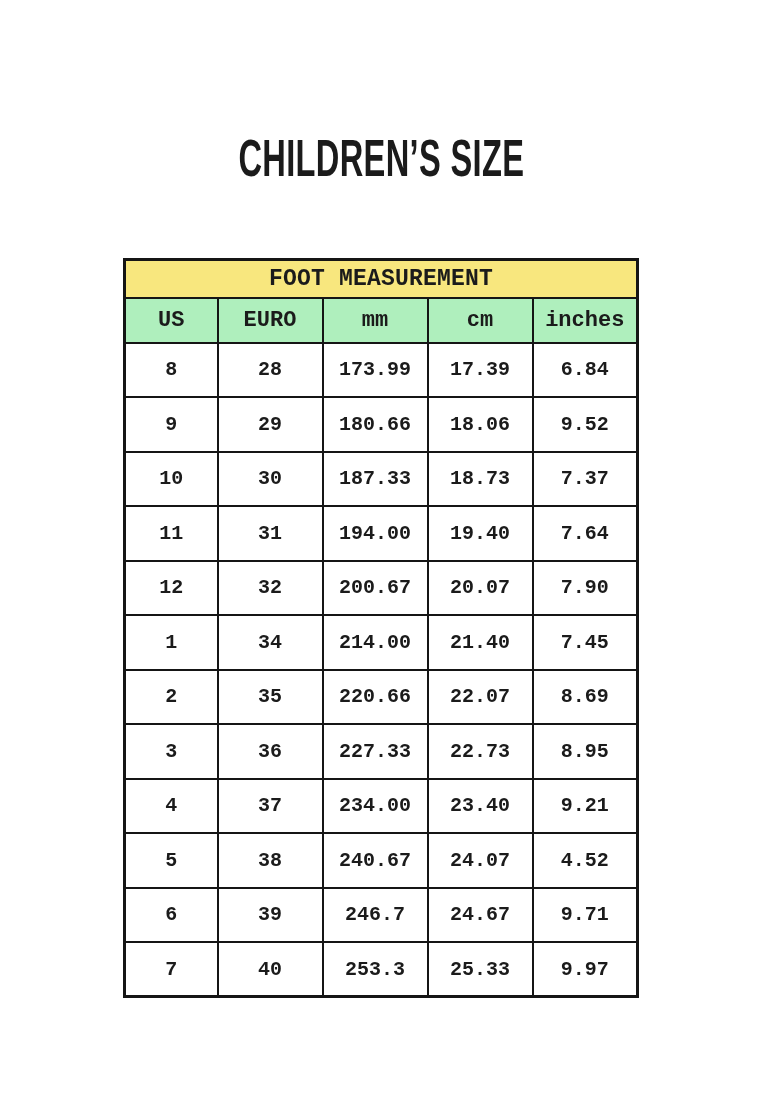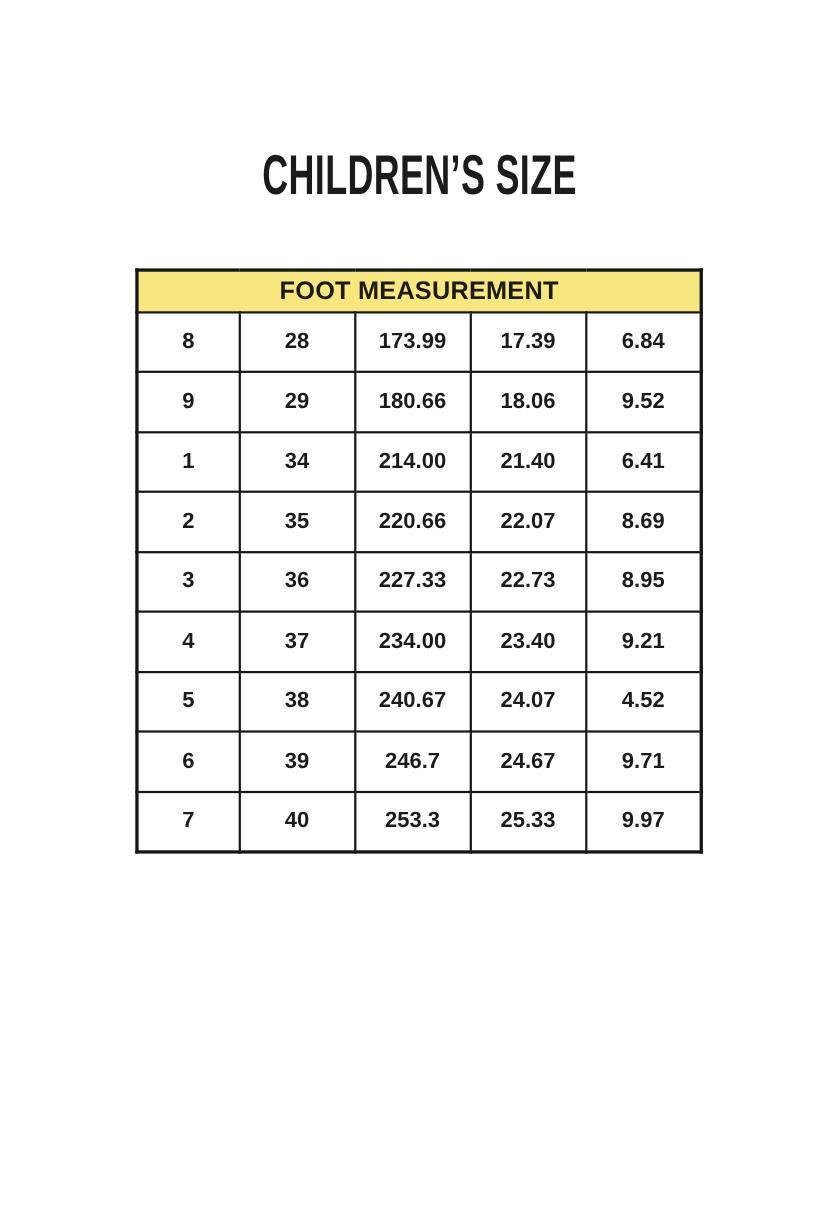--- a/index.html
+++ b/index.html
@@ -38,26 +38,27 @@
     white-space: nowrap;
   }
   .title .condense {
     display: inline-block;
     transform: scaleX(0.64);
     transform-origin: 50% 50%;
     letter-spacing: 0.5px;
   }
   table.size-table {
     position: absolute;
-    top: 207px;
+    top: 221px;
     left: 123px;
     width: 513px;
     border-collapse: collapse;
     table-layout: fixed;
     border: 3px solid var(--border, #151515);
+    font-family: Liberation Mono, monospace;
   }
   .size-table th, .size-table td {
     border: 2px solid var(--border, #151515);
     text-align: center;
     vertical-align: middle;
     font-weight: bold;
     color: var(--text, #1b1b1b);
     padding: 0;
   }
   .table-title-cell {
@@ -89,42 +90,70 @@
       <col style="width:93px">
       <col style="width:105px">
       <col style="width:105px">
       <col style="width:105px">
       <col style="width:105px">
     </colgroup>
     <thead>
       <tr>
         <th class="table-title-cell" colspan="5">FOOT MEASUREMENT</th>
       </tr>
+      <tr>
+        <th class="col-head">US</th>
+        <th class="col-head">EURO</th>
+        <th class="col-head">mm</th>
+        <th class="col-head">cm</th>
+        <th class="col-head">inches</th>
+      </tr>
     </thead>
     <tbody>
         <tr>
           <td>8</td>
           <td>28</td>
           <td>173.99</td>
           <td>17.39</td>
           <td>6.84</td>
         </tr>
         <tr>
           <td>9</td>
           <td>29</td>
           <td>180.66</td>
           <td>18.06</td>
           <td>9.52</td>
         </tr>
         <tr>
+          <td>10</td>
+          <td>30</td>
+          <td>187.33</td>
+          <td>18.73</td>
+          <td>7.37</td>
+        </tr>
+        <tr>
+          <td>11</td>
+          <td>31</td>
+          <td>194.00</td>
+          <td>19.40</td>
+          <td>7.64</td>
+        </tr>
+        <tr>
+          <td>12</td>
+          <td>32</td>
+          <td>200.67</td>
+          <td>20.07</td>
+          <td>7.90</td>
+        </tr>
+        <tr>
           <td>1</td>
           <td>34</td>
           <td>214.00</td>
           <td>21.40</td>
-          <td>6.41</td>
+          <td>7.45</td>
         </tr>
         <tr>
           <td>2</td>
           <td>35</td>
           <td>220.66</td>
           <td>22.07</td>
           <td>8.69</td>
         </tr>
         <tr>
           <td>3</td>

